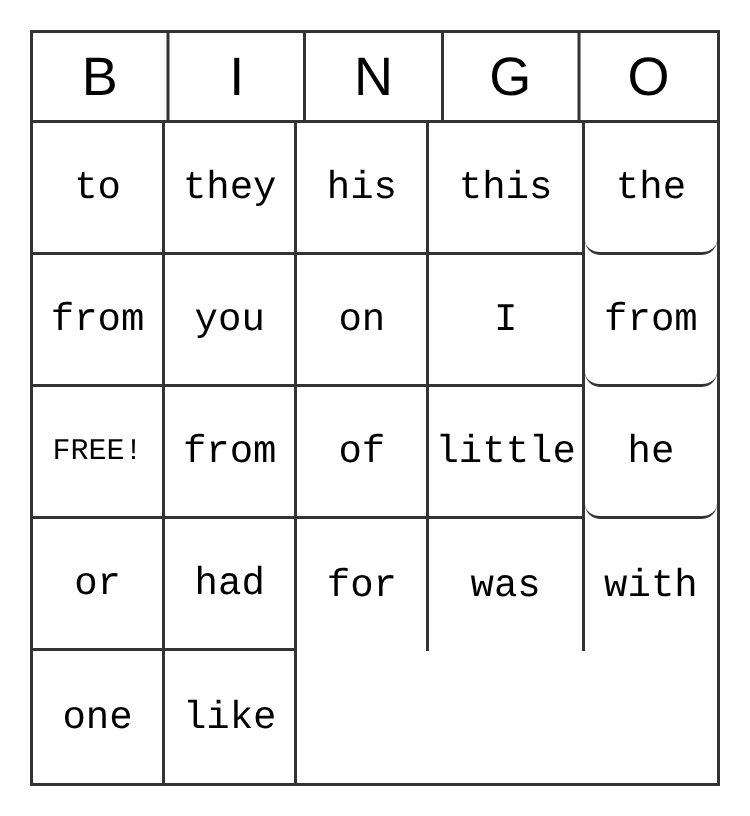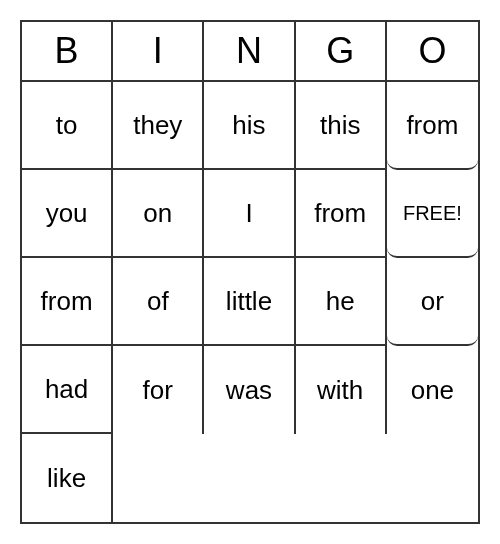--- a/index.html
+++ b/index.html
@@ -50,53 +50,54 @@
     .bingo-cell {
       text-align: center;
       font-size: 26px;
       padding: 26px 4px;
       border-right: 2px solid #333;
       border-bottom: 2px solid #333;
       display: flex;
       align-items: center;
       justify-content: center;
       min-height: 88px;
+      font-family: Liberation Mono, monospace;
     }
 
     .bingo-cell:nth-child(5n) {
       border-right: none;
       border-radius: 10px;
     }
 
     .bingo-cell:nth-last-child(-n+5) {
       border-bottom: none;
     }
 
     .free-cell {
       font-size: 20px;
       font-weight: normal;
-      border-radius: 27px;
     }
   </style>
 </head>
 <body>
 
 <div class="bingo-card">
   <div class="bingo-header">
     <div class="bingo-header-cell">B</div>
     <div class="bingo-header-cell">I</div>
     <div class="bingo-header-cell">N</div>
     <div class="bingo-header-cell">G</div>
     <div class="bingo-header-cell">O</div>
   </div>
   <div class="bingo-grid">
     <div class="bingo-cell">to</div>
     <div class="bingo-cell">they</div>
     <div class="bingo-cell">his</div>
     <div class="bingo-cell">this</div>
+    <div class="bingo-cell">the</div>
     <div class="bingo-cell">from</div>
     <div class="bingo-cell">you</div>
     <div class="bingo-cell">on</div>
     <div class="bingo-cell">I</div>
     <div class="bingo-cell">from</div>
     <div class="bingo-cell free-cell">FREE!</div>
     <div class="bingo-cell">from</div>
     <div class="bingo-cell">of</div>
     <div class="bingo-cell">little</div>
     <div class="bingo-cell">he</div>

